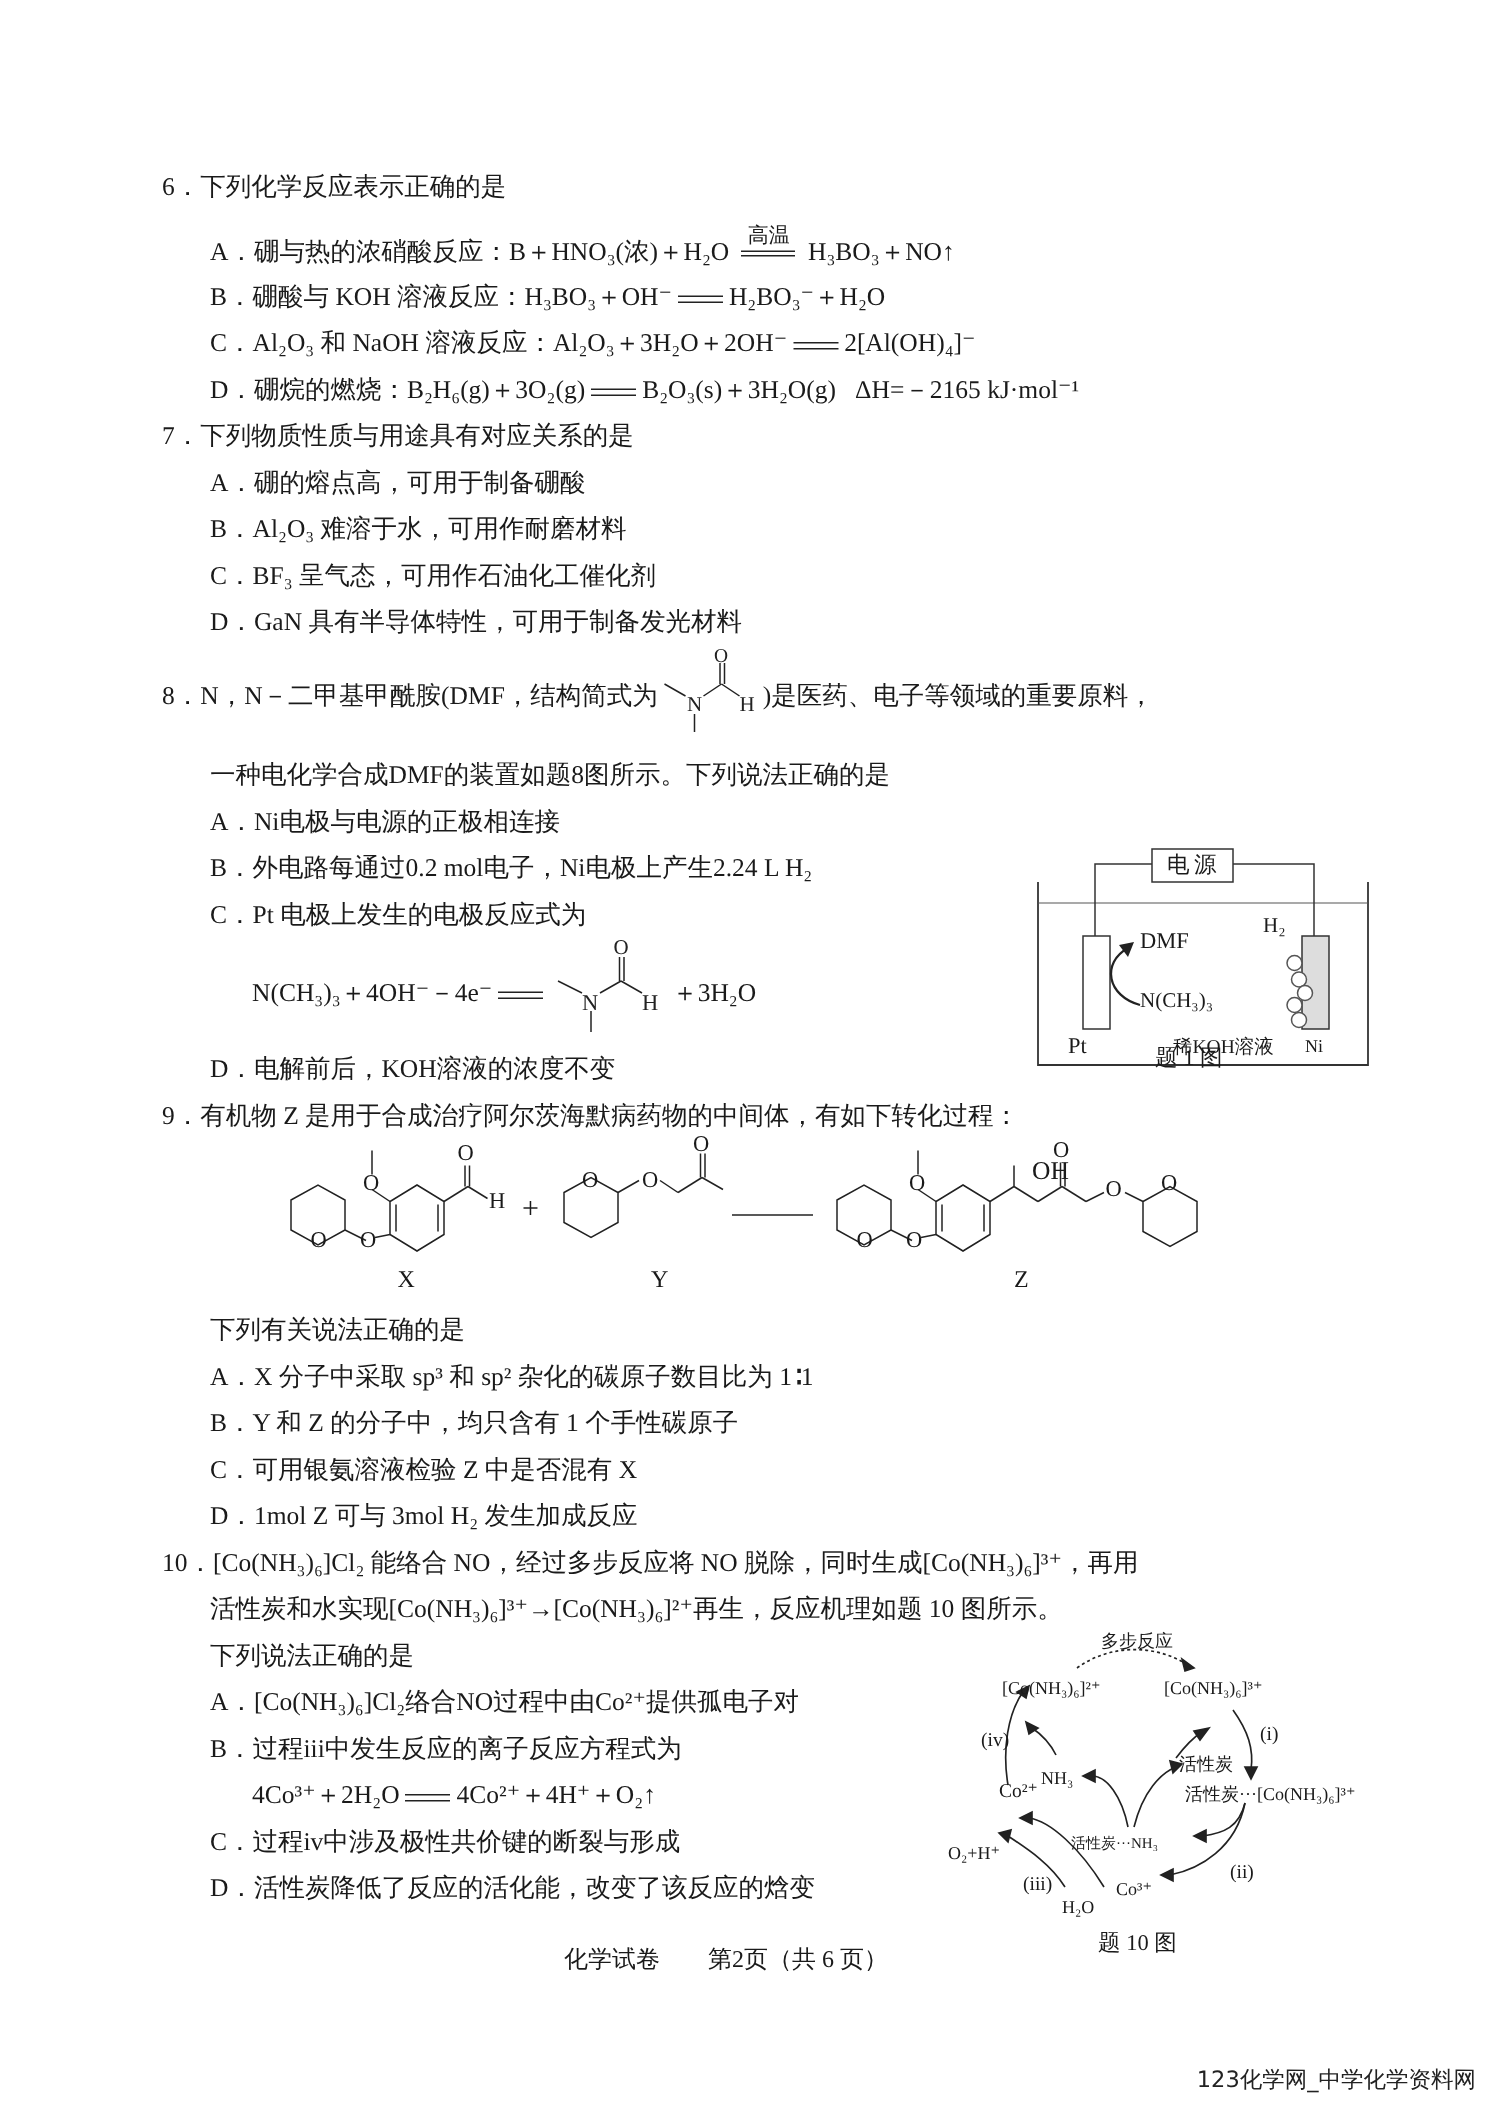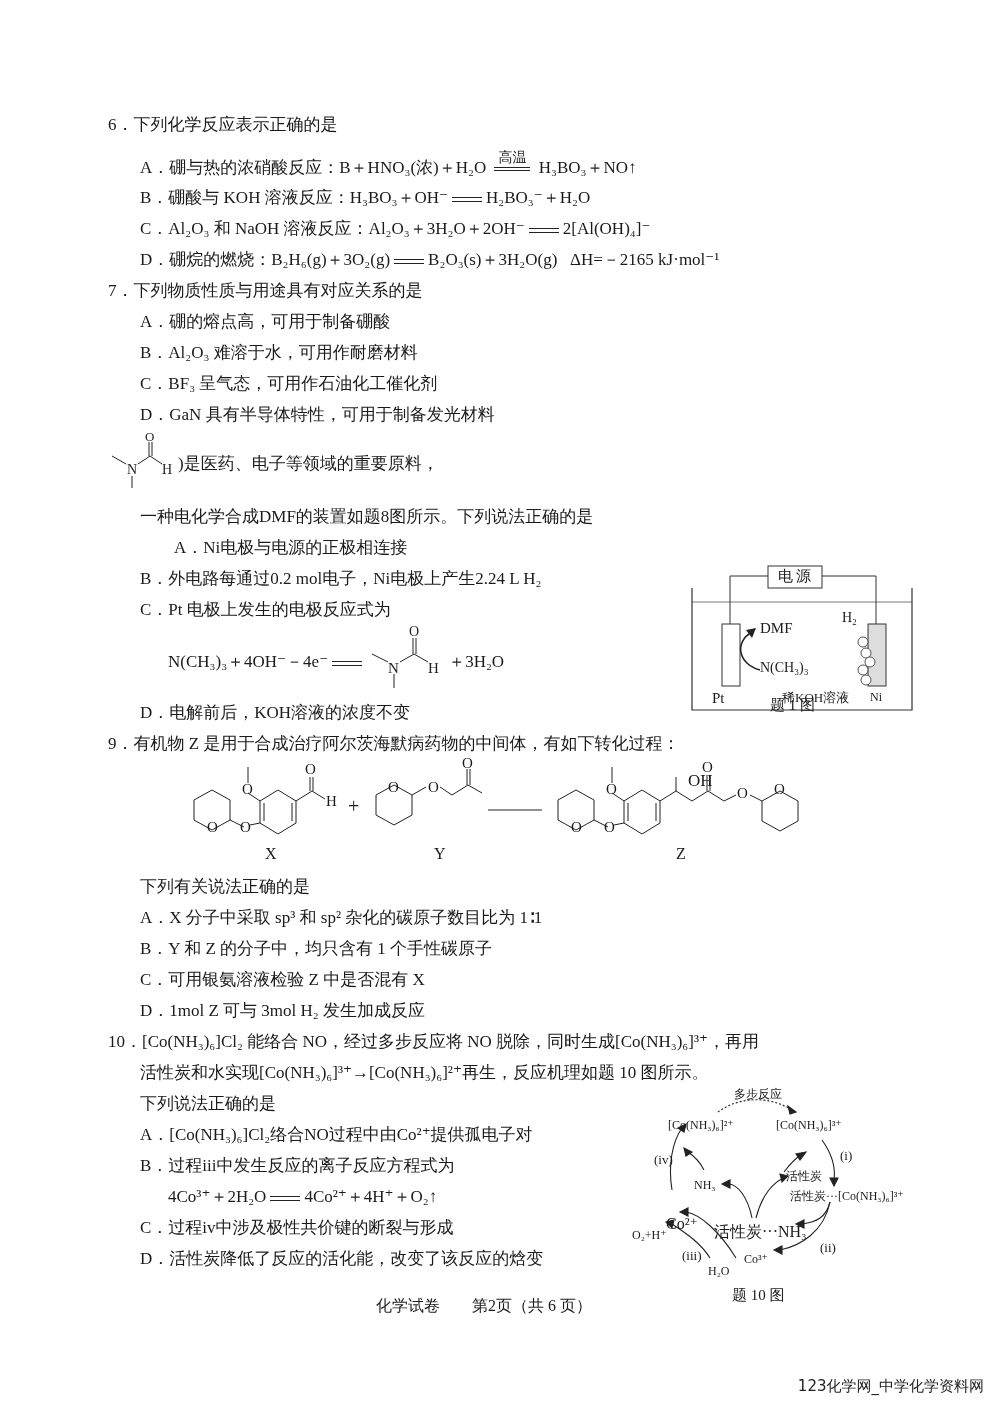--- a/index.html
+++ b/index.html
@@ -37,36 +37,36 @@
   <span>D．硼烷的燃烧：</span><span>B₂H₆(g)＋3O₂(g)</span><span class="eq"></span><span>B₂O₃(s)＋3H₂O(g)</span>&nbsp;&nbsp;&nbsp;<span>ΔH=－2165 kJ·mol⁻¹</span>
 </div>
 
 <div class="line q" style="top:280px;">7．下列物质性质与用途具有对应关系的是</div>
 <div class="line opt" style="top:311px;">A．硼的熔点高，可用于制备硼酸</div>
 <div class="line opt" style="top:342px;">B．Al₂O₃ 难溶于水，可用作耐磨材料</div>
 <div class="line opt" style="top:373px;">C．BF₃ 呈气态，可用作石油化工催化剂</div>
 <div class="line opt" style="top:404px;">D．GaN 具有半导体特性，可用于制备发光材料</div>
 
 <div class="line q" style="top:453px;">
-  <span style="display:inline-block;width:70px;height:22px;position:relative;vertical-align:middle;">
+  <span>8．N，N－二甲基甲酰胺(DMF，结构简式为</span><span style="display:inline-block;width:70px;height:22px;position:relative;vertical-align:middle;">
     <svg width="70" height="60" style="position:absolute;top:-22px;left:0;" viewBox="0 0 70 60">
       <line x1="4" y1="24" x2="18" y2="32" stroke="#222" stroke-width="1"></line>
       <line x1="30" y1="32" x2="42" y2="24" stroke="#222" stroke-width="1"></line>
       <line x1="42" y1="24" x2="54" y2="32" stroke="#222" stroke-width="1"></line>
       <line x1="41" y1="10" x2="41" y2="24" stroke="#222" stroke-width="1"></line>
       <line x1="44" y1="10" x2="44" y2="24" stroke="#222" stroke-width="1"></line>
       <line x1="24" y1="44" x2="24" y2="56" stroke="#222" stroke-width="1"></line>
       <text x="37" y="9" font-size="13" font-family="Liberation Serif, serif" fill="#222">O</text>
       <text x="19" y="42" font-size="14" font-family="Liberation Serif, serif" fill="#222">N</text>
       <text x="54" y="42" font-size="14" font-family="Liberation Serif, serif" fill="#222">H</text>
     </svg>
   </span><span>)是医药、电子等领域的重要原料，</span>
 </div>
 <div class="line opt" style="top:506px;">一种电化学合成DMF的装置如题8图所示。下列说法正确的是</div>
-<div class="line opt" style="top:537px;margin-left:34px;">A．Ni电极与电源的正极相连接</div>
+<div class="line opt" style="top:537px;">A．Ni电极与电源的正极相连接</div>
 <div class="line opt" style="top:568px;">B．外电路每通过0.2 mol电子，Ni电极上产生2.24 L H₂</div>
 <div class="line opt" style="top:599px;">C．Pt 电极上发生的电极反应式为</div>
 <div class="line opt2" style="top:651px;">
   <span>N(CH₃)₃＋4OH⁻－4e⁻</span><span class="eq"></span><span style="display:inline-block;width:82px;height:22px;position:relative;vertical-align:middle;">
     <svg width="82" height="70" style="position:absolute;top:-28px;left:0;" viewBox="0 0 82 70">
       <line x1="6" y1="30" x2="22" y2="38" stroke="#222" stroke-width="1"></line>
       <line x1="34" y1="38" x2="48" y2="30" stroke="#222" stroke-width="1"></line>
       <line x1="48" y1="30" x2="62" y2="38" stroke="#222" stroke-width="1"></line>
       <line x1="47" y1="14" x2="47" y2="30" stroke="#222" stroke-width="1"></line>
       <line x1="50" y1="14" x2="50" y2="30" stroke="#222" stroke-width="1"></line>
@@ -223,22 +223,22 @@
     <polygon points="54,66 56,74 62,70" fill="#222"></polygon>
   </svg>
   <span class="cap" style="left:104px;top:4px;font-size:12px;">多步反应</span>
   <span class="cap" style="left:38px;top:36px;font-size:12px;">[Co(NH₃)₆]²⁺</span>
   <span class="cap" style="left:146px;top:36px;font-size:12px;">[Co(NH₃)₆]³⁺</span>
   <span class="cap" style="left:210px;top:66px;font-size:13px;">(i)</span>
   <span class="cap" style="left:24px;top:70px;font-size:13px;">(iv)</span>
   <span class="cap" style="left:156px;top:86px;font-size:12px;">活性炭</span>
   <span class="cap" style="left:64px;top:96px;font-size:12px;">NH₃</span>
   <span class="cap" style="left:160px;top:106px;font-size:12px;">活性炭···[Co(NH₃)₆]³⁺</span>
-  <span class="cap" style="left:36px;top:132px;font-size:16px;">Co²⁺</span>
-  <span class="cap" style="left:84px;top:140px;font-size:16px;">活性炭···NH₃</span>
+  <span class="cap" style="left:36px;top:104px;font-size:13px;">Co²⁺</span>
+  <span class="cap" style="left:84px;top:140px;font-size:10px;">活性炭···NH₃</span>
   <span class="cap" style="left:2px;top:146px;font-size:12px;">O₂+H⁺</span>
   <span class="cap" style="left:190px;top:158px;font-size:13px;">(ii)</span>
   <span class="cap" style="left:52px;top:166px;font-size:13px;">(iii)</span>
   <span class="cap" style="left:114px;top:170px;font-size:12px;">Co³⁺</span>
   <span class="cap" style="left:78px;top:182px;font-size:12px;">H₂O</span>
 </div>
 <div class="cap" style="left:732px;top:1286px;">题 10 图</div>
 
 <div class="footer">化学试卷　　第2页（共 6 页）</div>
 <div class="watermark">123化学网_中学化学资料网</div>

